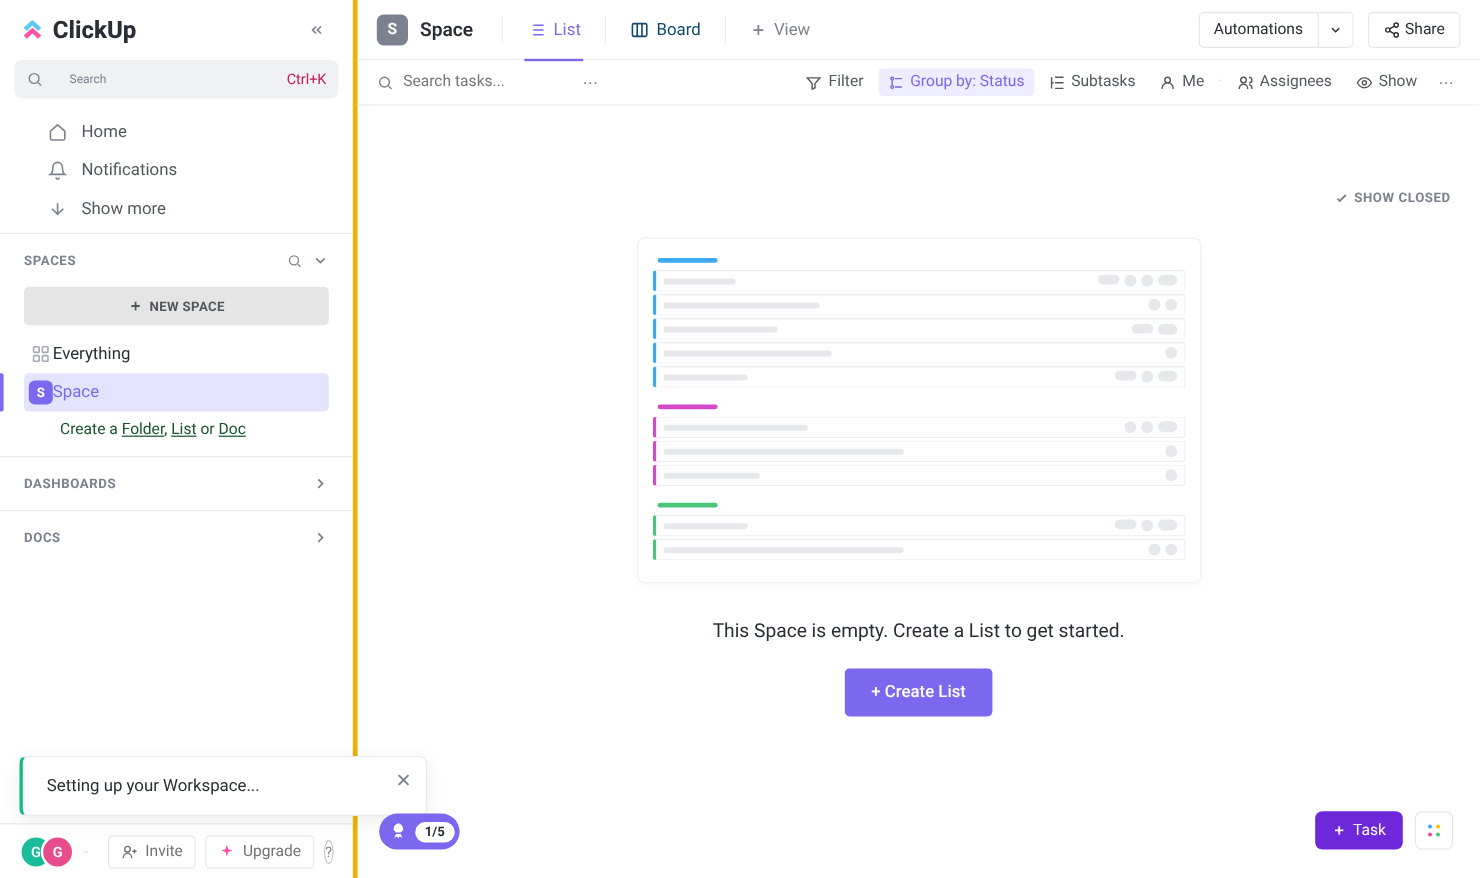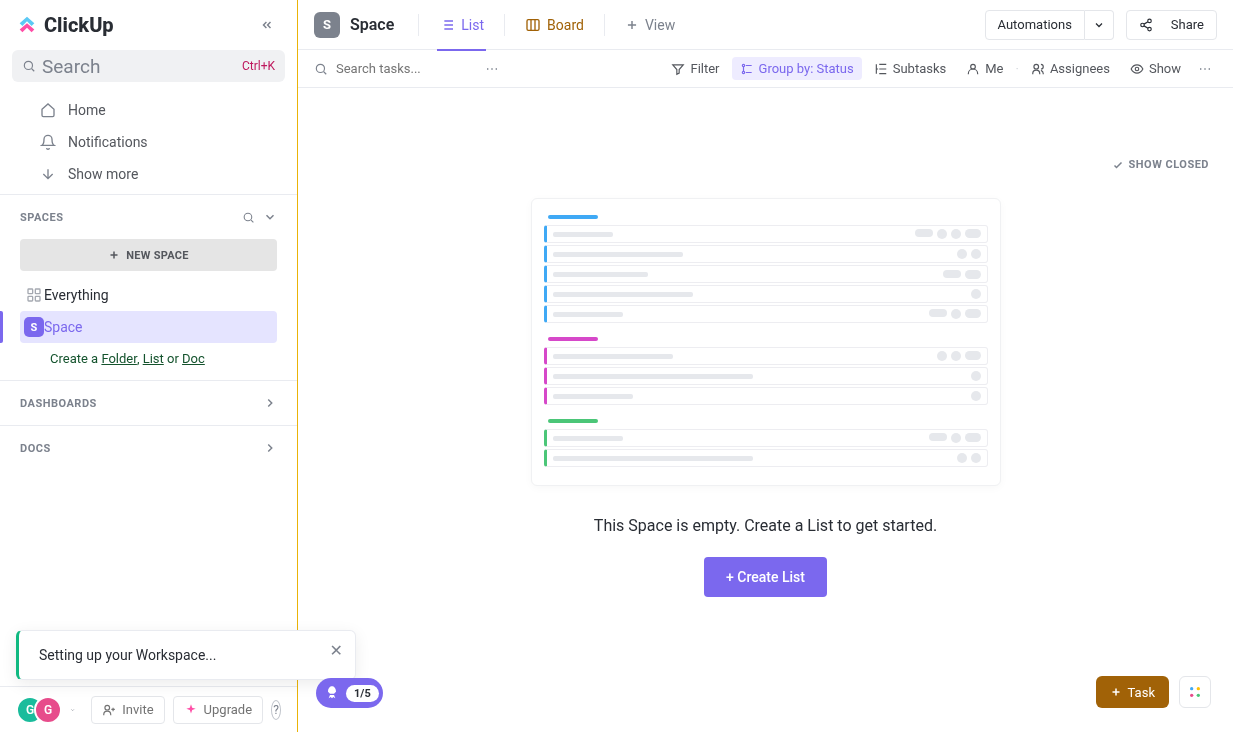--- a/index.html
+++ b/index.html
@@ -1,27 +1,27 @@
 <!DOCTYPE html>
 <html><head>
 <meta charset="utf-8">
 <style>
 * { margin:0; padding:0; box-sizing:border-box; font-family:-apple-system,BlinkMacSystemFont,"Segoe UI",Roboto,sans-serif; }
 body { width:1233px; height:732px; overflow:hidden; background:#fff; color:#292d34; font-size:14px; display:flex; }
 
 
-.sidebar { width:298px; height:100%; border-right:1px solid #eab308; display:flex; flex-direction:column; position:relative; }
+.sidebar { width:298px; height:100%; border-right:4px solid #eab308; display:flex; flex-direction:column; position:relative; }
 .sb-top { height:50px; display:flex; align-items:center; padding:0 16px; }
 .logo { display:flex; align-items:center; gap:6px; font-weight:800; font-size:20px; }
 .logo-mark { width:22px; height:22px; }
 .collapse-btn { margin-left:auto; width:28px; height:28px; display:flex; align-items:center; justify-content:center; color:#7c828d; cursor:pointer; border-radius:4px; }
 .search-wrap { padding:0 12px 8px; }
 .search-bar { height:32px; background:#f0f1f3; border-radius:6px; display:flex; align-items:center; padding:0 10px; color:#7c828d; }
 .search-bar svg { flex-shrink:0; }
-.search-bar .ph { margin-left:6px; font-size:19px; }
+.search-bar .ph { margin-left:22px; font-size:10px; }
 .search-bar .kbd { margin-left:auto; font-size:12px; color:#be185d; }
 .nav-list { padding:4px 16px; }
 .nav-item { height:32px; display:flex; align-items:center; padding:0 24px; gap:12px; color:#54575d; cursor:pointer; }
 .nav-item svg { width:16px; height:16px; color:#7c828d; }
 .section { border-top:1px solid #e9ebf0; }
 .section-hdr { height:44px; display:flex; align-items:center; padding:0 20px; font-size:11px; font-weight:700; letter-spacing:.5px; color:#7c828d; cursor:pointer; }
 .section-hdr .grow { flex:1; }
 .section-hdr svg { color:#7c828d; }
 .spaces-body { padding:0 20px 10px; }
 .new-space-btn { height:32px; background:#e5e5e5; border-radius:4px; display:flex; align-items:center; justify-content:center; gap:6px; font-size:11px; font-weight:700; letter-spacing:.3px; color:#54575d; cursor:pointer; margin-bottom:8px; }
@@ -46,21 +46,21 @@
 .chip { height:28px; border:1px solid #e4e6ea; border-radius:4px; display:flex; align-items:center; padding:0 10px; gap:6px; font-size:13px; color:#737373; cursor:pointer; }
 .help-circ { width:20px; height:20px; border:1px solid #c1c5cc; border-radius:50%; display:flex; align-items:center; justify-content:center; font-size:12px; color:#7c828d; cursor:pointer; }
 
 
 .main { flex:1; height:100%; display:flex; flex-direction:column; position:relative; }
 .topbar { height:50px; border-bottom:1px solid #e9ebf0; display:flex; align-items:center; padding:0 16px; gap:4px; }
 .title-blk { display:flex; align-items:center; gap:10px; padding-right:16px; }
 .sq-big { width:26px; height:26px; border-radius:6px; background:#7c828d; color:#fff; display:flex; align-items:center; justify-content:center; font-weight:700; font-size:13px; }
 .title-txt { font-size:16px; font-weight:600; }
 .vsep { width:1px; height:22px; background:#e9ebf0; margin:0 4px; }
-.tab { height:50px; display:flex; align-items:center; gap:6px; padding:0 12px; font-size:14px; color:#a16207; cursor:pointer; position:relative; }
+.tab { height:50px; display:flex; align-items:center; gap:6px; padding:0 12px; font-size:14px; color:#0c4a6e; cursor:pointer; position:relative; }
 .tab.active { color:#7b68ee; }
 .tab.active::after { content:""; position:absolute; left:10px; right:10px; bottom:-1px; height:2px; background:#7b68ee; }
 .spacer { flex:1; }
 .outl-btn { height:30px; border:1px solid #e4e6ea; border-radius:4px; display:flex; align-items:center; padding:0 12px; font-size:13px; color:#292d34; cursor:pointer; }
 .btn-grp { display:flex; }
 .btn-grp .outl-btn:first-child{ border-radius:4px 0 0 4px; }
 .btn-grp .outl-btn:last-child { border-left:none; border-radius:0 4px 4px 0; padding:0 8px; }
 
 .toolbar { height:38px; border-bottom:1px solid #e9ebf0; display:flex; align-items:center; padding:0 16px; gap:4px; font-size:13px; color:#54575d; }
 .tl-search { display:flex; align-items:center; gap:8px; color:#7c828d; }
@@ -81,21 +81,21 @@
 .illus-row .pills { margin-left:auto; display:flex; gap:4px; }
 .illus-row .pill-s { width:18px; height:8px; background:#e6e8ec; border-radius:4px; }
 .illus-row .dot { width:10px; height:10px; background:#e6e8ec; border-radius:50%; }
 .illus-row .tgl { width:16px; height:9px; background:#e6e8ec; border-radius:5px; }
 .empty-txt { margin-top:30px; font-size:16px; color:#292d34; }
 .create-btn { margin-top:22px; height:40px; padding:0 22px; background:#7b68ee; color:#fff; border-radius:4px; font-size:14px; font-weight:500; display:flex; align-items:center; cursor:pointer; }
 
 .onboard-pill { position:absolute; bottom:24px; left:18px; height:30px; background:#7b68ee; border-radius:15px; display:flex; align-items:center; padding:0 4px 0 8px; gap:6px; cursor:pointer; }
 .onboard-pill .cnt { background:#fff; color:#292d34; font-size:11px; font-weight:700; border-radius:10px; padding:2px 8px; }
 .float-right { position:absolute; bottom:24px; right:22px; display:flex; gap:10px; }
-.task-fab { height:32px; background:#a16207; color:#fff; border-radius:6px; display:flex; align-items:center; padding:16px 14px; gap:6px; font-size:13px; cursor:pointer; }
+.task-fab { height:32px; background:#6d28d9; color:#fff; border-radius:6px; display:flex; align-items:center; padding:16px 14px; gap:6px; font-size:13px; cursor:pointer; }
 .apps-fab { width:32px; height:32px; background:#fff; border:1px solid #e4e6ea; border-radius:6px; display:flex; align-items:center; justify-content:center; cursor:pointer; }
 </style>
 </head>
 <body>
 
 <aside class="sidebar">
   <div class="sb-top">
     <div class="logo">
       <svg class="logo-mark" viewBox="0 0 24 24">
           <path d="M4 17 L12 10 L20 17 L17 20 L12 15 L7 20 Z" fill="#ff4fa7"></path>
@@ -262,21 +262,21 @@
     <div class="btn-grp">
       <div class="outl-btn">
           <span>Automations</span>
         </div>
       <div class="outl-btn">
           <svg width="12" height="12" viewBox="0 0 24 24" fill="none" stroke="currentColor" stroke-width="2.5">
             <path d="m6 9 6 6 6-6"></path>
           </svg>
         </div>
     </div>
-    <div class="outl-btn" style="margin-left:8px;gap:18px">
+    <div class="outl-btn" style="margin-left:8px;gap:4px">
       <svg width="14" height="14" viewBox="0 0 24 24" fill="none" stroke="currentColor" stroke-width="2">
           <circle cx="18" cy="5" r="3"></circle>
           <circle cx="6" cy="12" r="3"></circle>
           <circle cx="18" cy="19" r="3"></circle>
           <path d="m8.6 10.5 6.8-4M8.6 13.5l6.8 4"></path>
         </svg>
       <span>Share</span>
     </div>
   </div>
 

